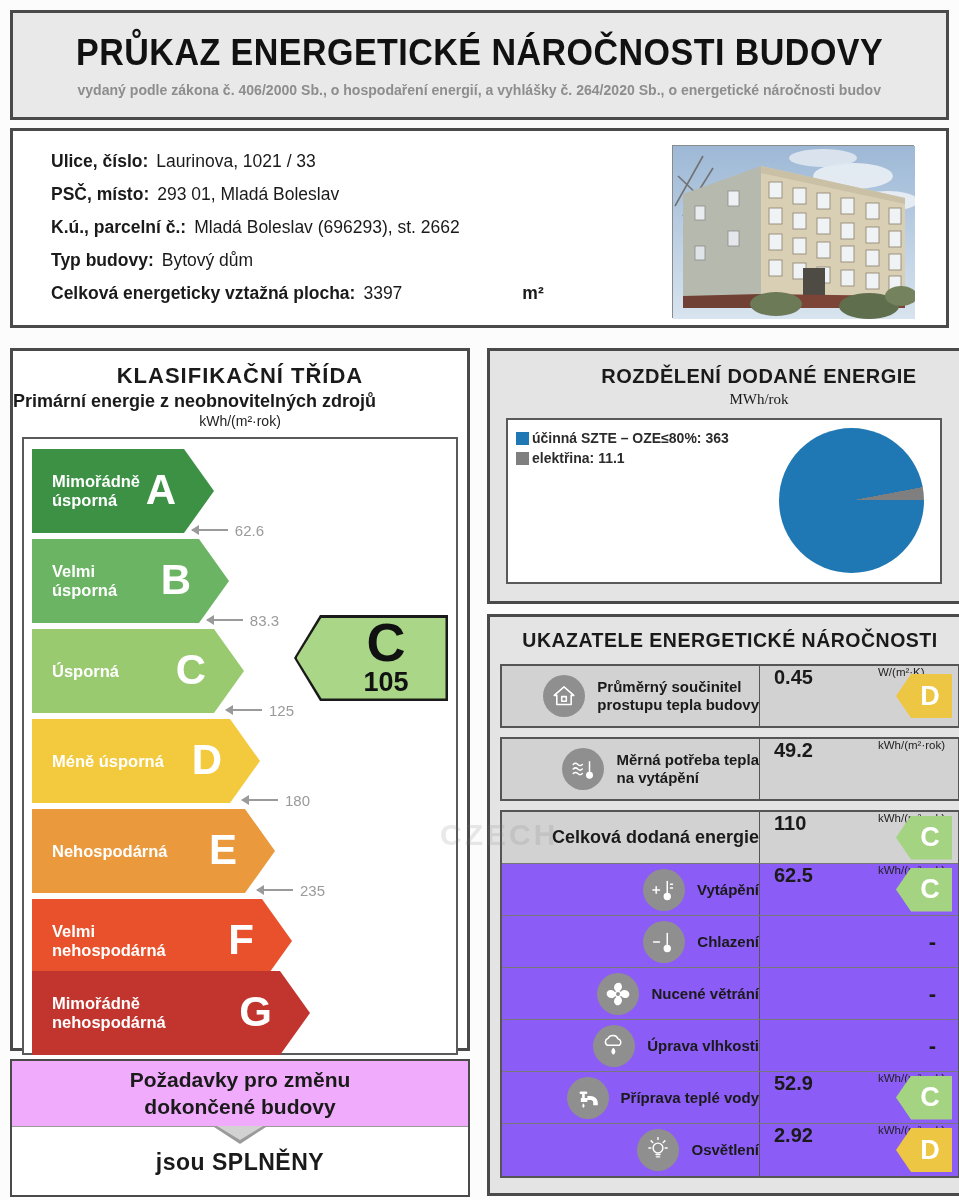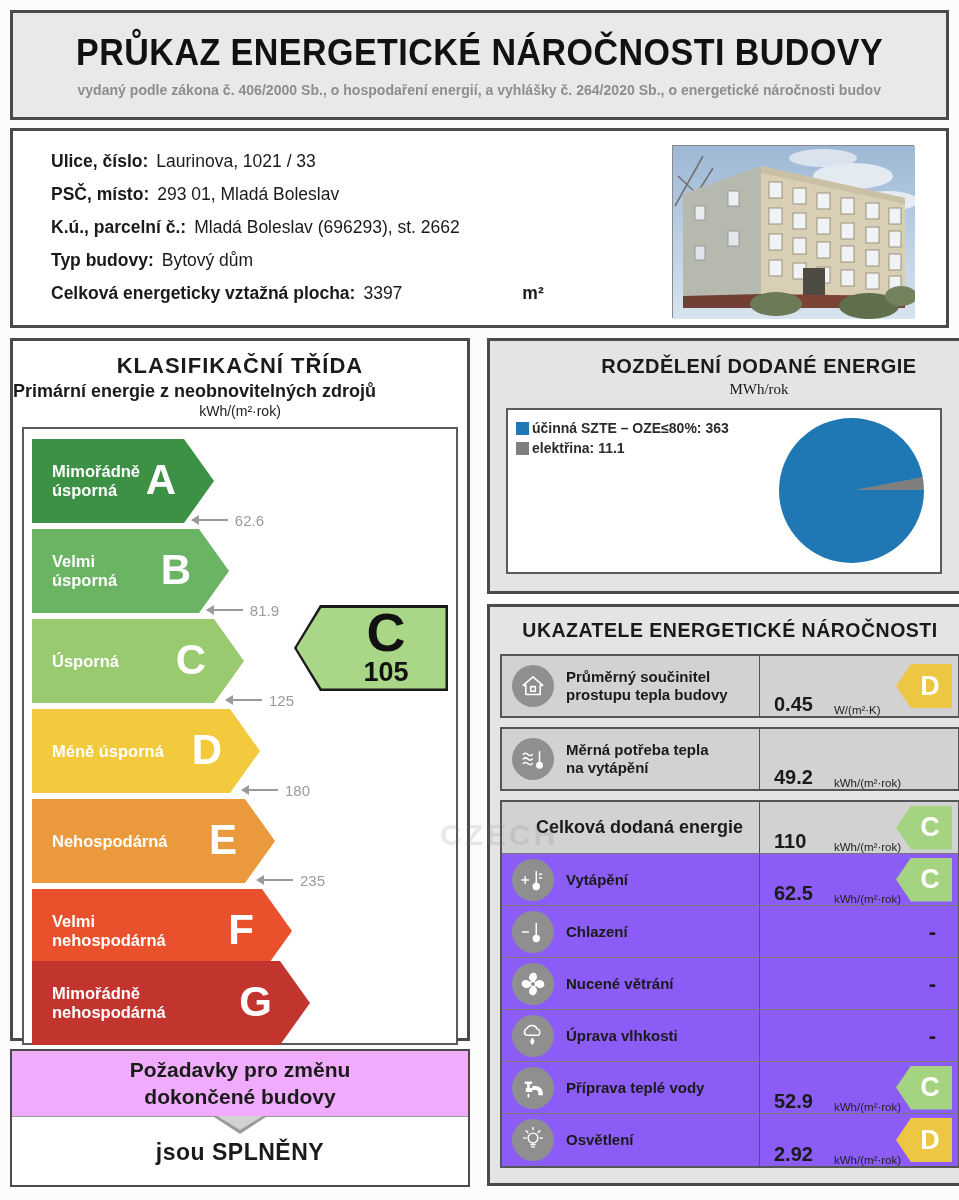--- a/index.html
+++ b/index.html
@@ -15,21 +15,21 @@
 
   
   .address-panel { width:939px; height:200px; margin-top:8px; position:relative; padding:20px 0 0 38px; }
   .field { display:flex; align-items:baseline; height:33px; font-size:17.5px; }
   .flabel { font-weight:bold; margin-right:8px; white-space:nowrap; }
   .fvalue { white-space:nowrap; }
   .funit { margin-left:120px; font-weight:bold; }
   .photo { position:absolute; top:14px; right:32px; width:242px; height:173px; border:1px solid #8a8a8a; background:#bcd0e4; }
 
   
-  .columns { display:flex; gap:17px; margin-top:10px; }
+  .columns { display:flex; gap:17px; margin-top:20px; }
   .left-col { width:460px; }
   .right-col { width:462px; }
 
   
   .classification-panel { width:460px; height:703px; padding-top:12px; }
   .cls-title { text-align:center; font-size:22px; font-weight:bold; letter-spacing:1px; }
   .cls-subtitle { text-align:left; font-size:18px; font-weight:bold; margin-top:2px; }
   .cls-unit { text-align:center; font-size:14px; margin-top:1px; color:#222; }
   .scale-box { position:relative; margin:8px auto 0 auto; width:436px; height:618px; border:2px solid #5a5a5a; background:#fff; padding:10px 8px 0 8px; }
 
@@ -67,24 +67,24 @@
 
   
   .ind-panel { width:486px; height:582px; margin-top:10px; background:#e4e4e4; padding:12px 10px 10px 10px; }
   .ind-title { text-align:center; font-size:19.5px; font-weight:bold; letter-spacing:0.5px; margin-bottom:12px; }
   .ind-row { display:flex; align-items:stretch; background:#d2d2d2; border:2px solid #555; }
   .ind-row.standalone { height:64px; margin-bottom:9px; }
   .ind-table { margin-top:4px; border:2px solid #555; }
   .ind-table .ind-row { border:none; border-bottom:1.5px solid #777; height:52px; }
   .ind-table .ind-row:last-child { border-bottom:none; }
   .ind-row.white { background:#8b5cf6; }
-  .ind-left { width:258px; display:flex; align-items:center; gap:12px; padding-left:10px; border-right:1.5px solid #555; }
+  .ind-left { width:258px; display:flex; align-items:center; gap:12px; padding-left:10px; border-right:1.5px solid #555;justify-content:flex-end; }
   .ind-label { font-size:15px; font-weight:bold; line-height:1.2; white-space:pre-line; }
   .ind-label.big { font-size:18px; padding-left:24px; }
-  .ind-right { flex:1; display:flex; align-items:flex-end; padding-left:14px; position:relative; }
+  .ind-right { flex:1; display:flex; align-items:flex-start; padding-left:14px; position:relative;gap:44px; }
   .ind-value { font-size:20px; font-weight:bold; min-width:52px; }
   .ind-unit { font-size:11.5px; color:#222; margin-left:8px; }
   .ind-class { position:absolute; right:6px; top:50%; transform:translateY(-50%); width:56px; height:44px;
     clip-path:polygon(0 50%, 15px 0, 100% 0, 100% 100%, 15px 100%); display:flex; align-items:center; justify-content:center; padding-left:12px;
     color:#fff; font-size:27px; font-weight:bold; }
   .ind-dash { position:absolute; right:22px; top:50%; transform:translateY(-50%); font-size:22px; font-weight:bold; }
   .icon-circle { width:42px; height:42px; min-width:42px; border-radius:50%; background:#8f8f8f; display:flex; align-items:center; justify-content:center; }
   .icon-circle svg { width:30px; height:30px; }
 
   .watermark { position:absolute; left:440px; top:818px; font-size:30px; font-weight:bold; color:rgba(120,120,120,0.16); letter-spacing:3px; pointer-events:none; }
@@ -202,21 +202,21 @@
 
           <div class="cls-row">
             <div class="cls-arrow" style="width: 197px; background-color: rgb(106, 180, 99);">
               <span class="cls-label">Velmi
 úsporná</span>
               <span class="cls-letter">B</span>
             </div>
           </div>
           <div class="thr-row" style="width:247px">
             <span class="thr-arrow"></span>
-            <span>81.9</span>
+            <span>83.3</span>
           </div>
 
           <div class="cls-row">
             <div class="cls-arrow" style="width: 212px; background-color: rgb(154, 202, 112);">
               <span class="cls-label">Úsporná</span>
               <span class="cls-letter">C</span>
             </div>
           </div>
           <div class="thr-row" style="width:262px">
             <span class="thr-arrow"></span>

